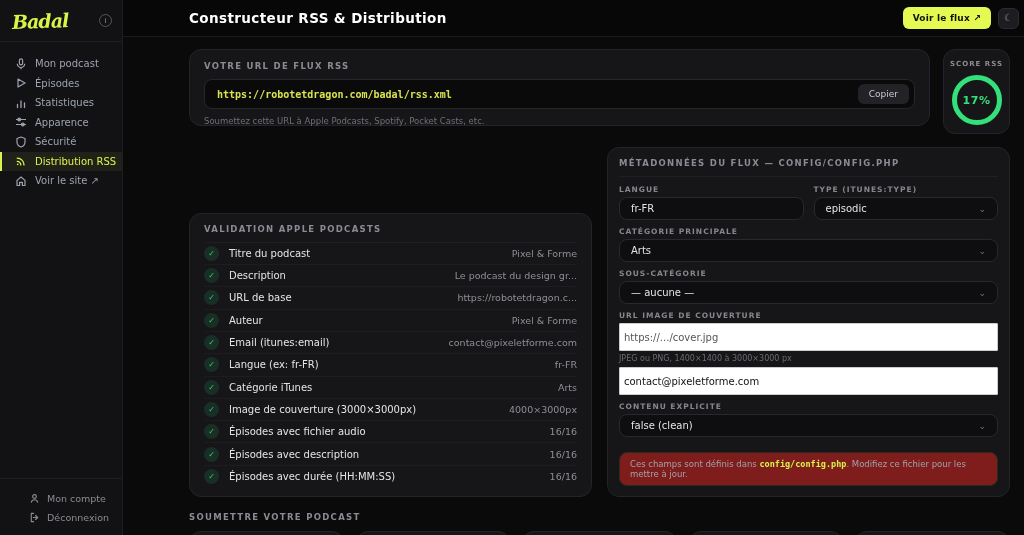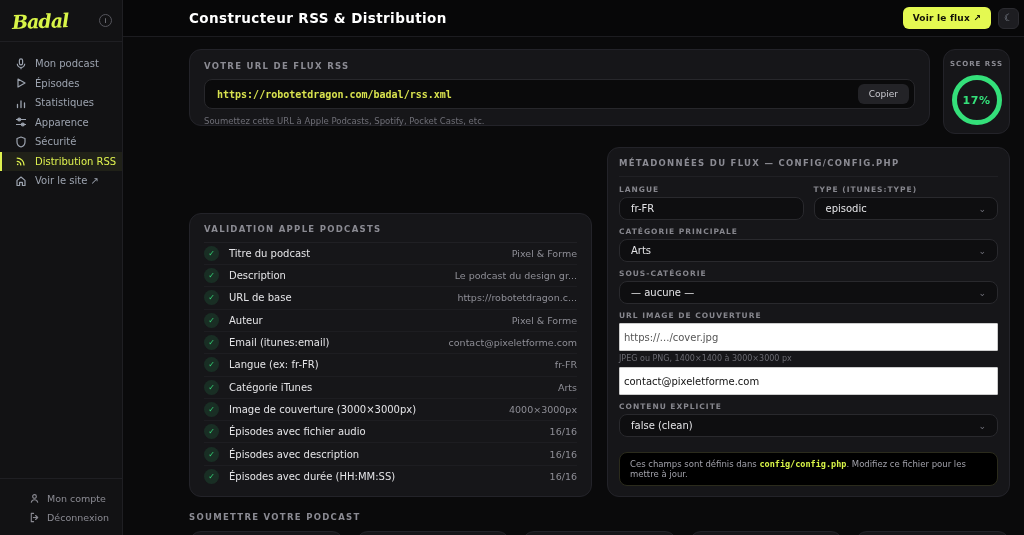--- a/index.html
+++ b/index.html
@@ -126,21 +126,21 @@
   .select { display:flex; align-items:center; justify-content:space-between; cursor:pointer; }
   .chevron { color:#71717a; font-size:9px; }
   .mb7 { margin-bottom:7px; }
   .white-input {
     width:100%; height:28px; background:#ffffff; border:1px solid #cccccc; border-radius:1px;
     font-size:10px; color:#111; padding:0 4px; font-family:inherit;
   }
   .white-input::placeholder { color:#555; }
   .f-hint { font-size:8px; color:#6b6b72; margin:3px 0 4px 0; }
   .config-note {
-    margin-top:15px; background:#000000; border:1px solid #2b2b1c; border-radius:8px;
+    margin-top:15px; background:#7f1d1d; border:1px solid #2b2b1c; border-radius:8px;
     padding:6px 10px; font-size:8.5px; color:#a1a1aa;
   }
   .config-note code {
     font-family:"DejaVu Sans Mono","Liberation Mono",monospace;
     color:#d9f548; font-weight:bold; font-size:8.5px;
   }
   
   .submit-section { margin-top:15px; }
   .cards-row { display:flex; gap:12px; margin-top:9px; }
   .p-card { flex:1; padding:12px; display:flex; gap:10px; align-items:flex-start; height:105px; cursor:pointer; }

